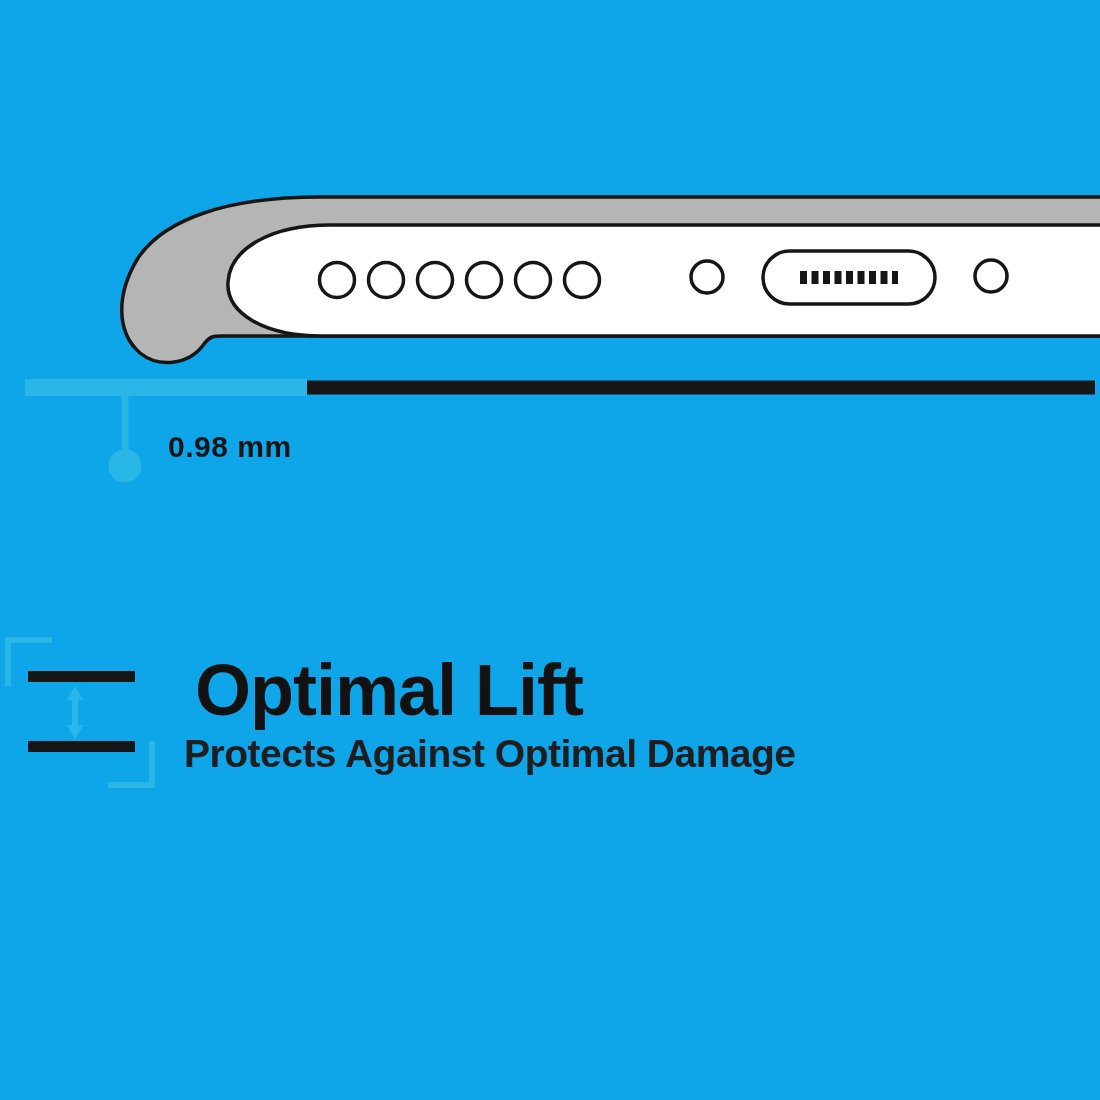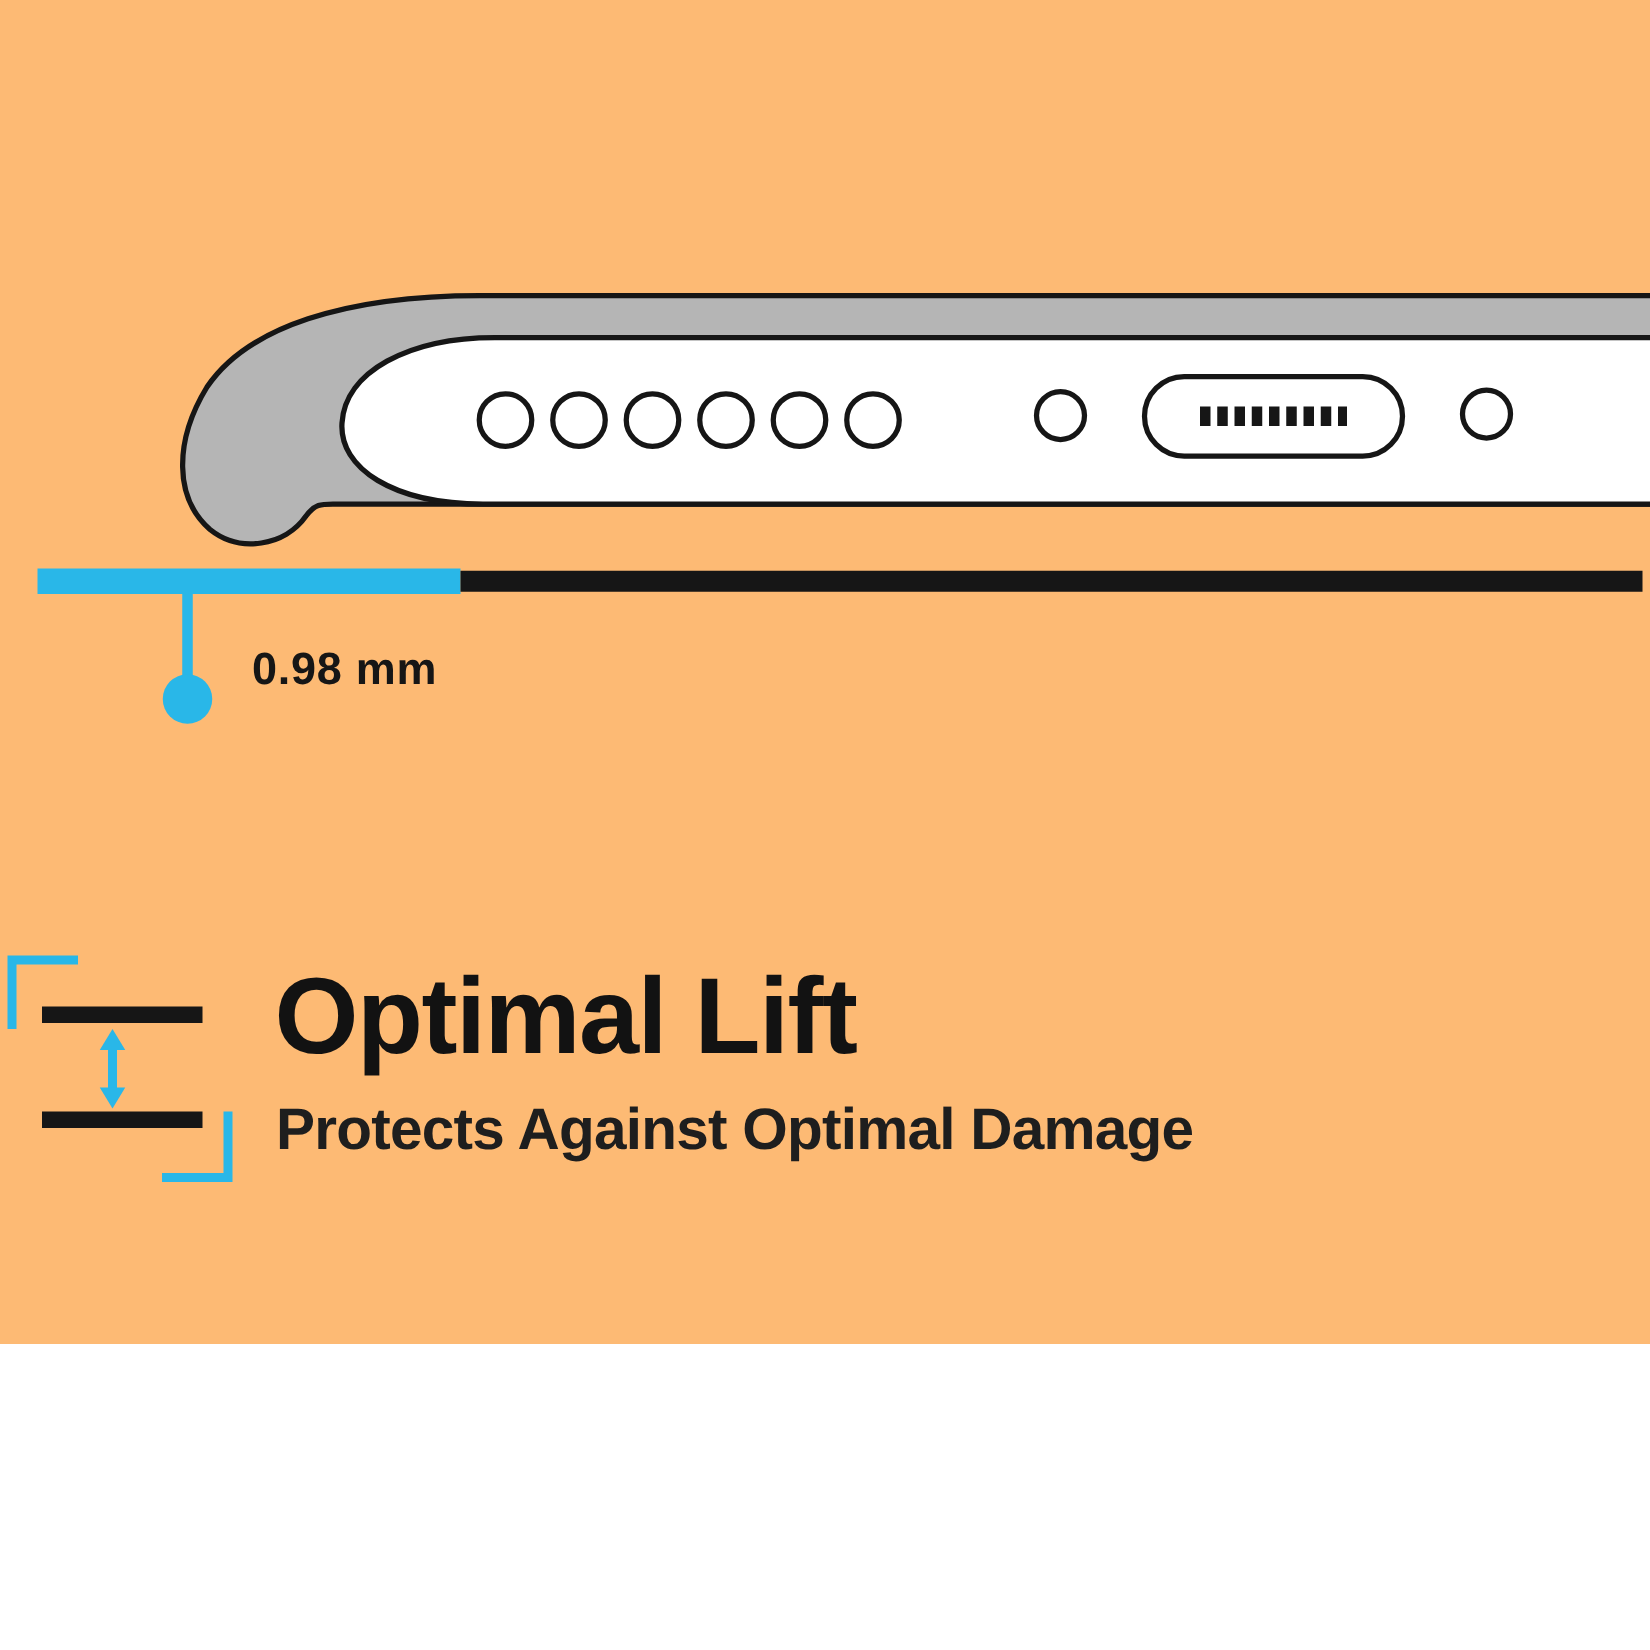--- a/index.html
+++ b/index.html
@@ -1,20 +1,20 @@
 <!DOCTYPE html>
 <html><head>
 <meta charset="utf-8">
 <style>
   html, body { margin: 0; padding: 0; background: #ffffff; }
   .stage {
     position: relative;
     width: 1100px;
-    height: 896px;
-    background: #fdba74;
+    height: 1100px;
+    background: #0ea5e9;
     overflow: hidden;
     font-family: "Liberation Sans", sans-serif;
   }
   svg.art { position: absolute; left: 0; top: 0; }
 
   
   .case-outer { fill: #b5b5b5; stroke: #161616; stroke-width: 3.5; }
   .case-inner { fill: #ffffff; stroke: #161616; stroke-width: 3.5; }
   .hole, .screw { fill: #ffffff; stroke: #161616; stroke-width: 3.5; }
   .port { fill: #ffffff; stroke: #161616; stroke-width: 3.5; }
@@ -31,21 +31,21 @@
   .arrow-shaft { stroke: #29b7e8; stroke-width: 6; }
   .arrow-head { fill: #29b7e8; }
 
   
   .measure-label {
     position: absolute; left: 168px; top: 430px;
     font-size: 30px; font-weight: 700; color: #161616;
     letter-spacing: 0.5px;
   }
   .title {
-    position: absolute; left: 183px; top: 642px; margin: 0;
+    position: absolute; left: 183px; top: 642px; margin: 12px;
     font-size: 72px; font-weight: 700; line-height: 1;
     letter-spacing: -1px; color: #121212;
   }
   .subtitle {
     position: absolute; left: 184px; top: 733px; margin: 0;
     font-size: 39px; font-weight: 700; line-height: 1.1;
     letter-spacing: -0.5px; color: #1e1e1e;
   }
 </style>
 </head>

